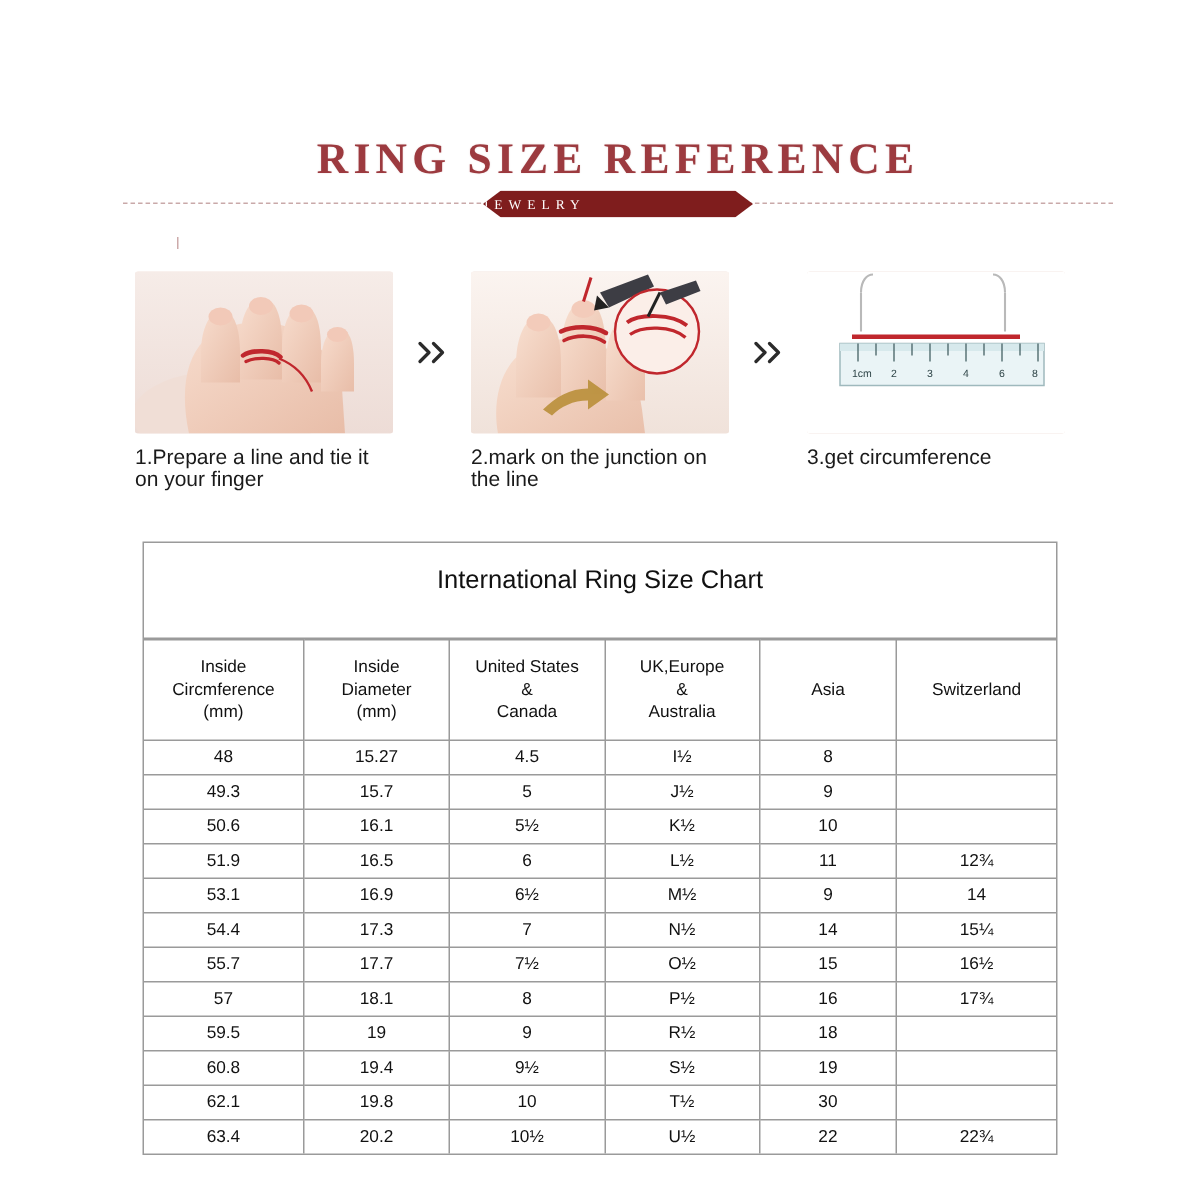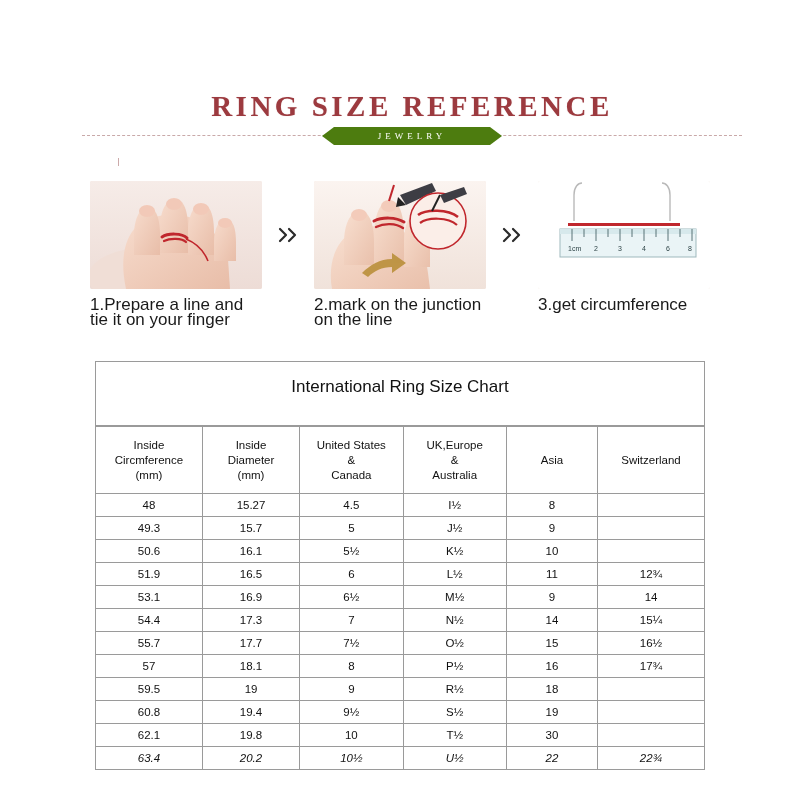--- a/index.html
+++ b/index.html
@@ -47,27 +47,27 @@
   }
   .badge-wrap {
     position: relative;
     margin: -9px auto 0 auto;
     width: 180px;
     height: 18px;
   }
   .badge {
     width: 180px;
     height: 18px;
-    background: #4d7c0f;
+    background: #7f1d1d;
     clip-path: polygon(12px 0, 168px 0, 180px 9px, 168px 18px, 12px 18px, 0 9px);
     color: #ffffff;
     font-size: 9px;
     letter-spacing: 4px;
     line-height: 18px;
-    text-align: center;
+    text-align: left;
     font-family: "Liberation Serif", serif;
   }
   .tiny-mark {
     position: absolute;
     left: 118px;
     top: 158px;
     width: 1px;
     height: 8px;
     background: #caa;
   }
@@ -86,21 +86,21 @@
   }
   .step-img {
     width: 172px;
     height: 108px;
     border-radius: 2px;
     overflow: hidden;
     position: relative;
     background: #f3e6e0;
   }
   .step-caption {
-    font-size: 17px;
+    font-size: 14px;
     line-height: 15px;
     margin-top: 8px;
     color: #1a1a1a;
   }
   .arrow {
     width: 26px;
     height: 108px;
     display: flex;
     align-items: center;
     justify-content: center;
@@ -142,21 +142,21 @@
   }
   table.size-table td {
     padding: 2px 2px;
     height: 18px;
     line-height: 15px;
   }
   table.size-table tr td:first-child,
   table.size-table tr th:first-child { border-left: none; }
   table.size-table tr td:last-child,
   table.size-table tr th:last-child { border-right: none; }
-  table.size-table tr:last-child td { border-bottom: none; font-style: italic; }
+  table.size-table tr:last-child td { border-bottom: none; }
 </style>
 </head>
 <body>
 
 <div class="header">
   <div class="main-title">RING SIZE REFERENCE</div>
   <div class="rule-row">
     <div class="line"></div>
   </div>
   <div class="badge-wrap">

